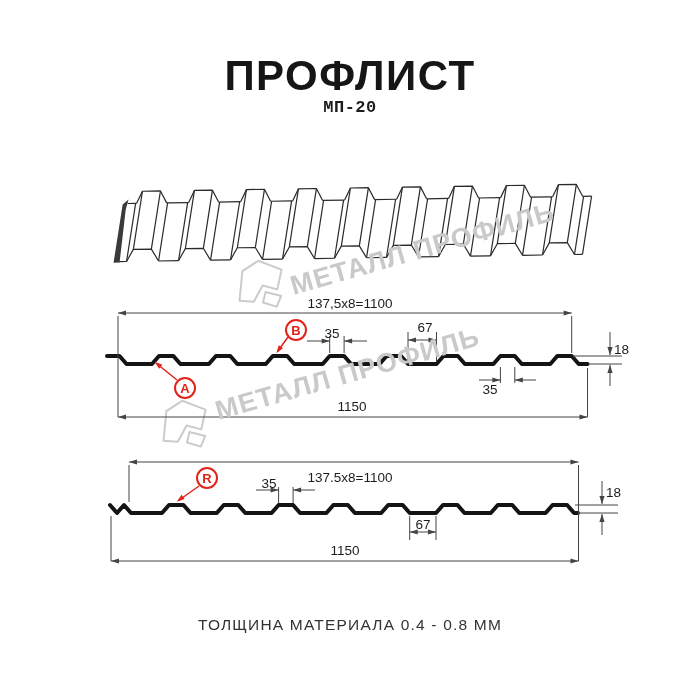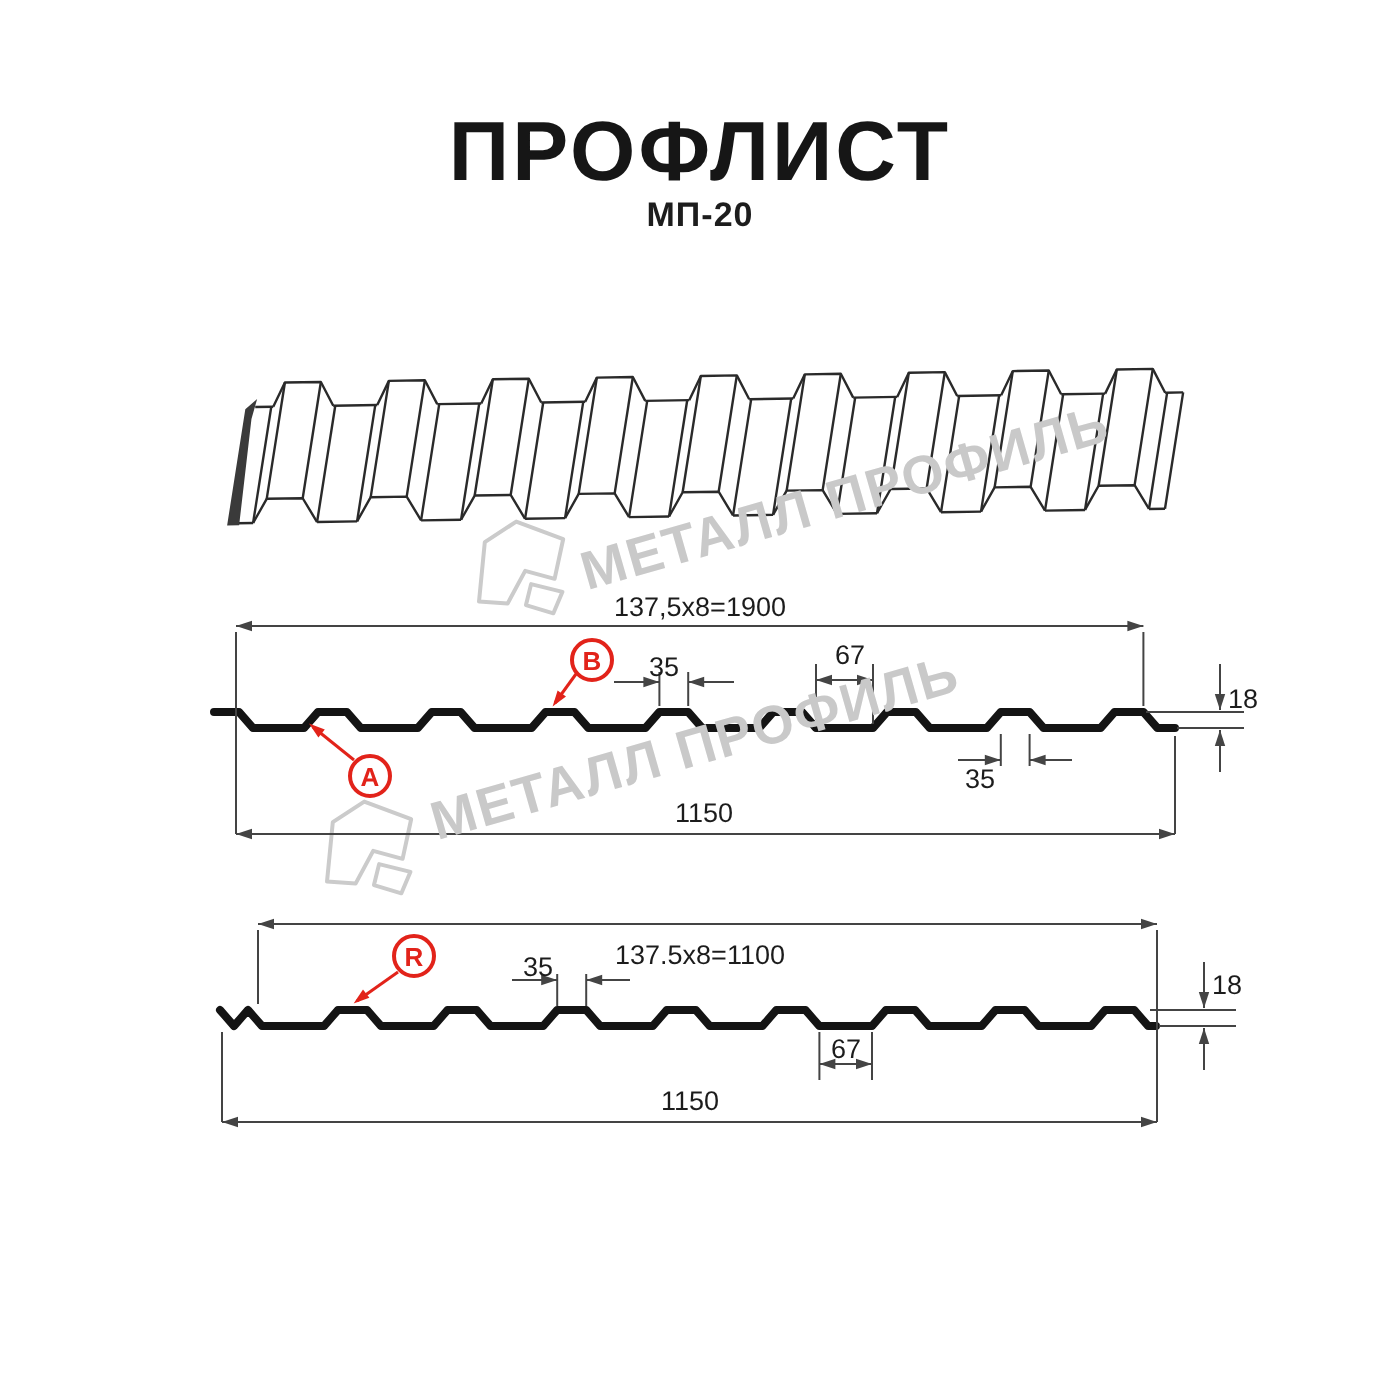--- a/index.html
+++ b/index.html
@@ -2,21 +2,21 @@
 <html><head>
 <meta charset="utf-8">
 <style>
   html,body{margin:0;padding:0;background:#fff;}
   .page{position:relative;width:700px;height:700px;background:#ffffff;overflow:hidden;
         font-family:"Liberation Sans",sans-serif;}
   .abs{position:absolute;white-space:nowrap;}
   .title{top:52px;left:350px;transform:translateX(-50%);font-size:42px;font-weight:800;
          letter-spacing:1.5px;color:#161616;}
   .subtitle{top:98px;left:350px;transform:translateX(-50%);font-size:17px;font-weight:700;
-            letter-spacing:.5px;color:#1d1d1d;}
+            letter-spacing:.5px;color:#1d1d1d;font-family:Liberation Mono, monospace;}
   .footer-note{top:616px;left:350px;transform:translateX(-50%);font-size:15.5px;font-weight:500;
                letter-spacing:1.2px;color:#333333;}
   .dim{position:absolute;font-size:13.5px;color:#1c1c1c;white-space:nowrap;}
   .cx{transform:translateX(-50%);}
   .marker{position:absolute;width:22px;height:22px;border:2px solid #e2231a;border-radius:50%;
           color:#e2231a;font-weight:700;font-size:13px;display:flex;align-items:center;
           justify-content:center;box-sizing:border-box;background:transparent;}
   .wm-text{position:absolute;color:#c9c9c9;font-weight:700;font-size:27px;letter-spacing:1px;
            transform:rotate(-16deg);transform-origin:0 0;white-space:nowrap;}
   svg.layer{position:absolute;left:0;top:0;}
@@ -186,29 +186,30 @@
         <polygon points="176.8,501.8 184.7,498.9 181.5,494.8" fill="#e2231a"></polygon>
       </g>
     </svg>
 
   <div class="abs title">ПРОФЛИСТ</div>
   <div class="abs subtitle">МП-20</div>
 
   <div class="wm-text" style="left:287px;top:272px;">МЕТАЛЛ ПРОФИЛЬ</div>
   <div class="wm-text" style="left:212px;top:397px;">МЕТАЛЛ ПРОФИЛЬ</div>
 
-  <div class="dim cx" style="left:350px;top:296px;">137,5x8=1900</div>
+  <div class="dim cx" style="left:350px;top:296px;">137,5x8=1100</div>
   <div class="dim cx" style="left:332px;top:326px;">35</div>
   <div class="dim cx" style="left:425px;top:320px;">67</div>
   <div class="dim" style="left:614px;top:342px;">18</div>
   <div class="dim cx" style="left:490px;top:382px;">35</div>
   <div class="dim cx" style="left:352px;top:399px;">1150</div>
   <div class="marker" style="left:174px;top:377px;">A</div>
   <div class="marker" style="left:285px;top:319px;">B</div>
 
   <div class="dim cx" style="left:350px;top:470px;">137.5x8=1100</div>
   <div class="dim cx" style="left:269px;top:476px;">35</div>
   <div class="dim cx" style="left:423px;top:517px;">67</div>
   <div class="dim" style="left:606px;top:485px;">18</div>
   <div class="dim cx" style="left:345px;top:543px;">1150</div>
   <div class="marker" style="left:196px;top:467px;">R</div>
 
+  <div class="abs footer-note">ТОЛЩИНА МАТЕРИАЛА 0.4 - 0.8 ММ</div>
 </div>
 
 </body></html>

